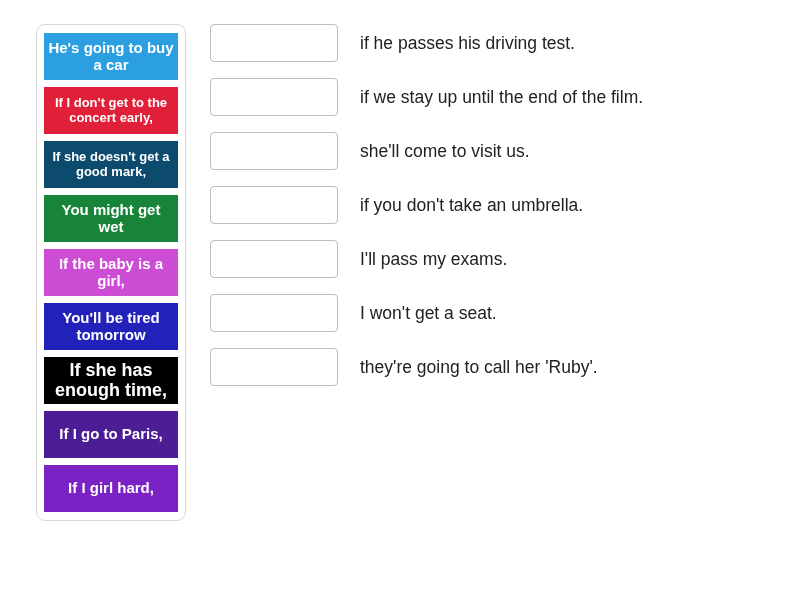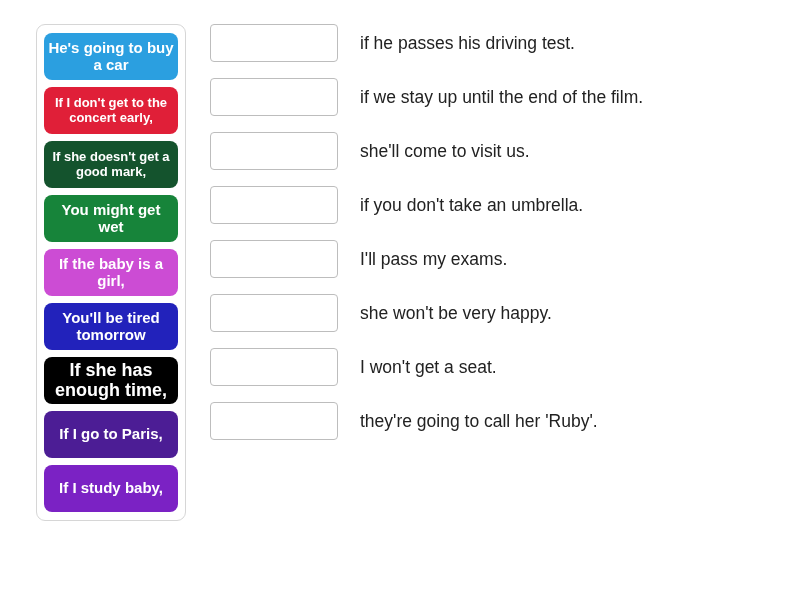--- a/index.html
+++ b/index.html
@@ -29,21 +29,21 @@
     border: 1px solid #d6d6d6;
     border-radius: 9px;
     background: #ffffff;
     display: flex;
     flex-direction: column;
     gap: 7px;
   }
 
   .tile {
     height: 47px;
-    border-radius: 8px;
+    border-radius: 0;
     display: flex;
     align-items: center;
     justify-content: center;
     text-align: center;
     color: #ffffff;
     font-weight: bold;
     line-height: 1.08;
     padding: 0 3px;
     cursor: grab;
     user-select: none;
@@ -89,40 +89,40 @@
 
 <div id="app">
 
   <div class="tile-tray" id="tile-tray">
       <div class="tile" style="background: rgb(43, 159, 224); font-size: 15px;">
         <span class="tile-label">He's going to buy a car</span>
       </div>
       <div class="tile" style="background: rgb(224, 31, 56); font-size: 13px;">
         <span class="tile-label">If I don't get to the concert early,</span>
       </div>
-      <div class="tile" style="background: #14532d; font-size: 13px;">
+      <div class="tile" style="background: #0c4a6e; font-size: 13px;">
         <span class="tile-label">If she doesn't get a good mark,</span>
       </div>
       <div class="tile" style="background: rgb(23, 132, 58); font-size: 15px;">
         <span class="tile-label">You might get wet</span>
       </div>
       <div class="tile" style="background: rgb(204, 76, 212); font-size: 15px; justify-content: flex-end;">
         <span class="tile-label">If the baby is a girl,</span>
       </div>
       <div class="tile" style="background: rgb(34, 34, 187); font-size: 15px;">
         <span class="tile-label">You'll be tired tomorrow</span>
       </div>
       <div class="tile" style="background: #000000; font-size: 18px;">
         <span class="tile-label">If she has enough time,</span>
       </div>
       <div class="tile" style="background: #4c1d95; font-size: 15px;">
         <span class="tile-label">If I go to Paris,</span>
       </div>
       <div class="tile" style="background: rgb(123, 34, 196); font-size: 15px;">
-        <span class="tile-label">If I study baby,</span>
+        <span class="tile-label">If I girl hard,</span>
       </div>
     </div>
 
   <div class="answers" id="answers">
       <div class="answer-row">
         <div class="drop-zone"></div>
         <div class="answer-text">if he passes his driving test.</div>
       </div>
       <div class="answer-row">
         <div class="drop-zone"></div>
@@ -135,24 +135,20 @@
       <div class="answer-row">
         <div class="drop-zone"></div>
         <div class="answer-text">if you don't take an umbrella.</div>
       </div>
       <div class="answer-row">
         <div class="drop-zone"></div>
         <div class="answer-text">I'll pass my exams.</div>
       </div>
       <div class="answer-row">
         <div class="drop-zone"></div>
-        <div class="answer-text">she won't be very happy.</div>
-      </div>
-      <div class="answer-row">
-        <div class="drop-zone"></div>
         <div class="answer-text">I won't get a seat.</div>
       </div>
       <div class="answer-row">
         <div class="drop-zone"></div>
         <div class="answer-text">they're going to call her 'Ruby'.</div>
       </div>
     </div>
 
 </div>
 

